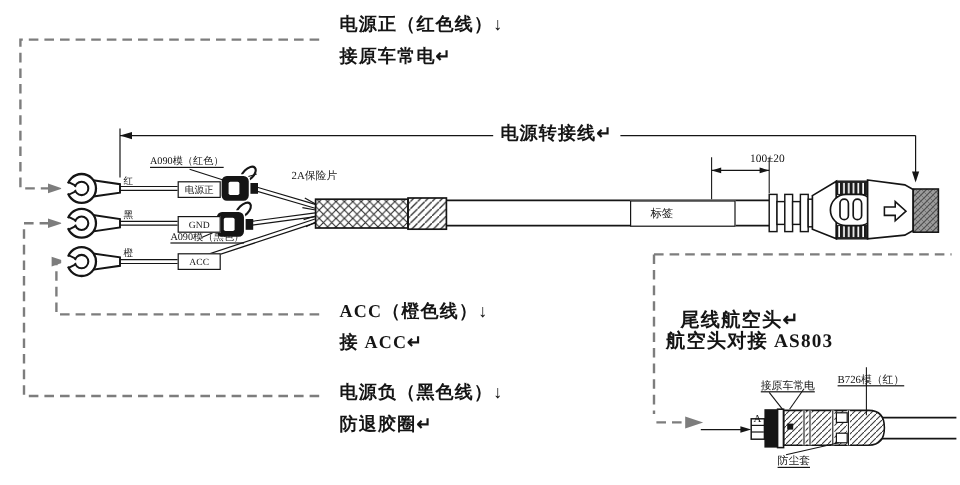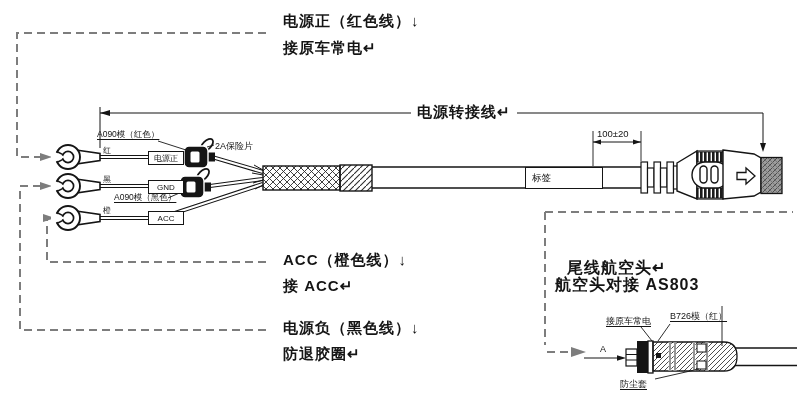--- a/index.html
+++ b/index.html
@@ -1,28 +1,28 @@
 <!DOCTYPE html>
 <html><head>
 <meta charset="utf-8">
 <style>
   html,body{margin:0;padding:0;background:#fff;}
   #stage{position:relative;width:800px;height:390px;background:#fff;overflow:hidden;
-         font-family:Liberation Sans, sans-serif;color:#111;border-radius:10px;}
+         font-family:Liberation Serif, serif;color:#111;border-radius:10px;}
   .txt{position:absolute;white-space:nowrap;line-height:1.2;color:#151515;}
   .big{font-size:15px;font-weight:700;letter-spacing:1px;}
   .big2{font-size:16px;font-weight:700;letter-spacing:1px;}
-  .sm{font-size:9px;}
+  .sm{font-size:9px;margin-left:28px;}
   .xs{font-size:8px;}
   .ul{text-decoration:underline;text-underline-offset:2px;}
   .mask{background:#fff;padding:0 6px;}
   .tagbox{position:absolute;border:1.2px solid #151515;background:#fff;display:flex;
           align-items:center;justify-content:center;font-size:8px;color:#111;margin-left:24px;}
   .labelbox{position:absolute;border:1.2px solid #151515;background:#fff;display:flex;
-          align-items:center;justify-content:flex-start;padding-left:6px;font-size:9.5px;color:#111;}
+          align-items:center;justify-content:flex-start;padding-left:16px;font-size:9.5px;color:#111;}
   svg{position:absolute;left:0;top:0;}
 </style>
 </head>
 <body>
 
 <div id="stage">
 
 <svg width="800" height="404" viewBox="0 0 800 404">
   <defs>
     <pattern id="pcross" width="7" height="7" patternUnits="userSpaceOnUse">

